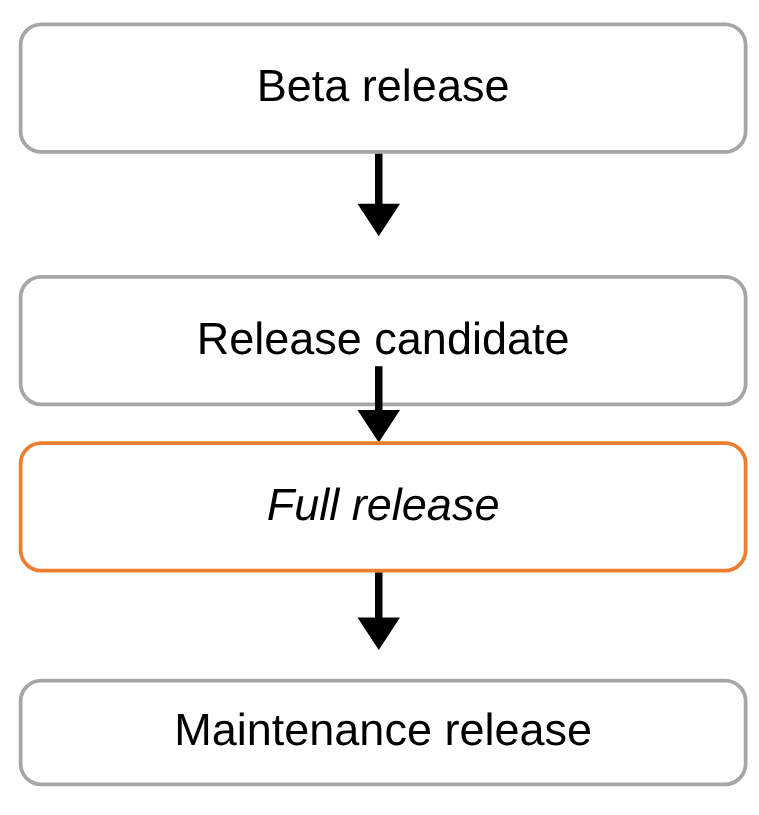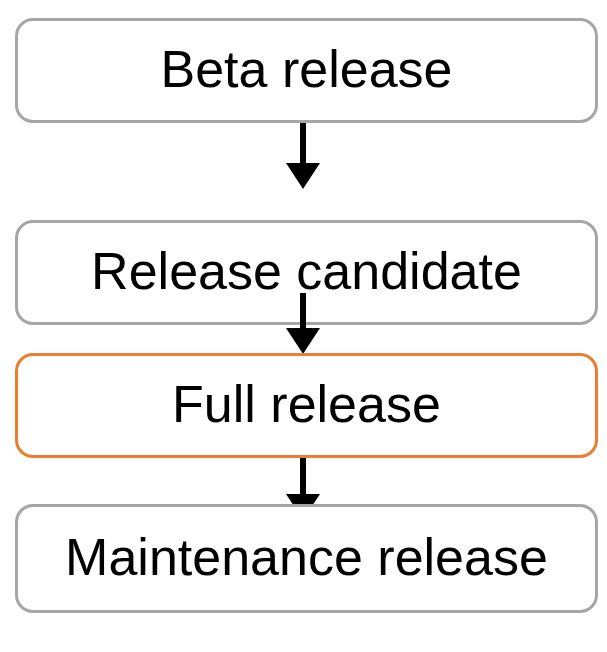--- a/index.html
+++ b/index.html
@@ -30,27 +30,28 @@
     height: 105px;
     background: var(--background);
     border: 3px solid var(--node-border);
     border-radius: 18px;
     display: flex;
     align-items: center;
     justify-content: center;
   }
   .flow-node.highlight {
     border-color: var(--highlight-border);
+    font-style: italic;
   }
   .node-1 { top: 18px; }
   .node-2 { top: 188px; margin-top: 32px; }
   .node-3 { top: 353px; }
-  .node-4 { top: 504px; height: 109px; }
+  .node-4 { top: 543px; height: 86px; }
   .node-label {
-    font-size: 52px;
+    font-size: 36px;
     line-height: 1;
     color: var(--text);
     white-space: nowrap;
     padding-bottom: 4px;
   }
   .arrow {
     position: absolute;
     left: 285px;
     width: 36px;
   }

